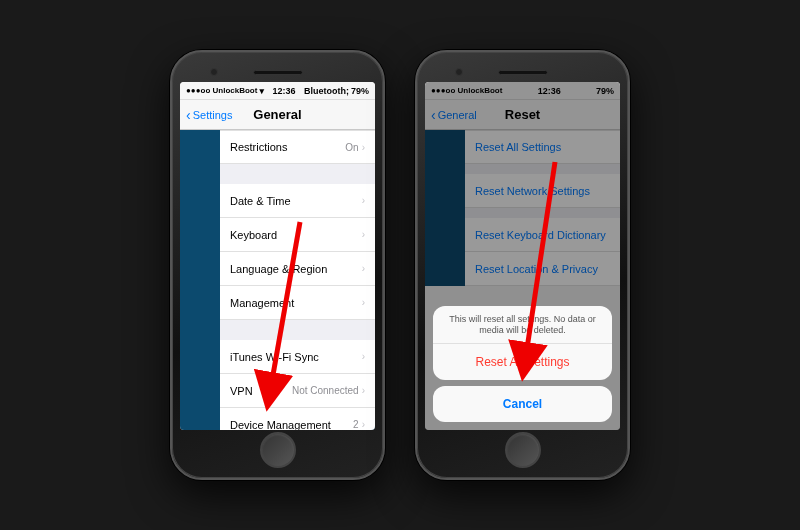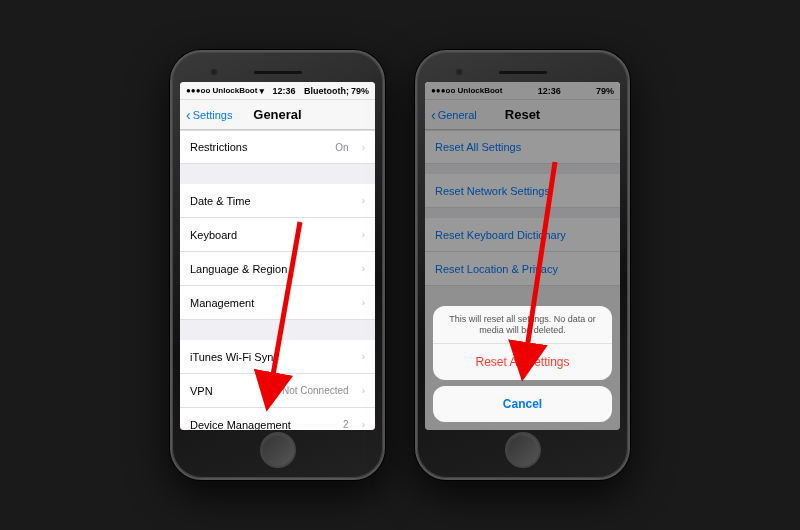--- a/index.html
+++ b/index.html
@@ -120,42 +120,43 @@
       gap: 2px;
     }
     .nav-back-chevron {
       font-size: 14px;
       color: #007aff;
       line-height: 1;
     }
 
     
     .settings-list {
-      background: #ef4444;
+      background: #0c4a6e;
       flex: 1;
       overflow: hidden;
+      padding-left: 40px;
     }
     .settings-group-divider {
       height: 20px;
       background: #efeff4;
     }
     .settings-item {
       background: #fff;
       height: 34px;
       border-bottom: 1px solid #e0e0e0;
       display: flex;
       align-items: center;
       padding: 0 10px;
       justify-content: space-between;
       font-size: 11px;
       color: #000;
     }
     .settings-item:first-child { border-top: 1px solid #e0e0e0; }
     .item-label { font-size: 11px; color: #000; }
-    .item-value { font-size: 10px; color: #8e8e93; display: flex; align-items: center; gap: 13px; }
+    .item-value { font-size: 10px; color: #8e8e93; display: flex; align-items: center; gap: 3px; }
     .chevron { font-size: 10px; color: #c7c7cc; }
 
     
     .reset-item-blue {
       color: #007aff;
       font-size: 11px;
     }
 
     
     .modal-overlay {

